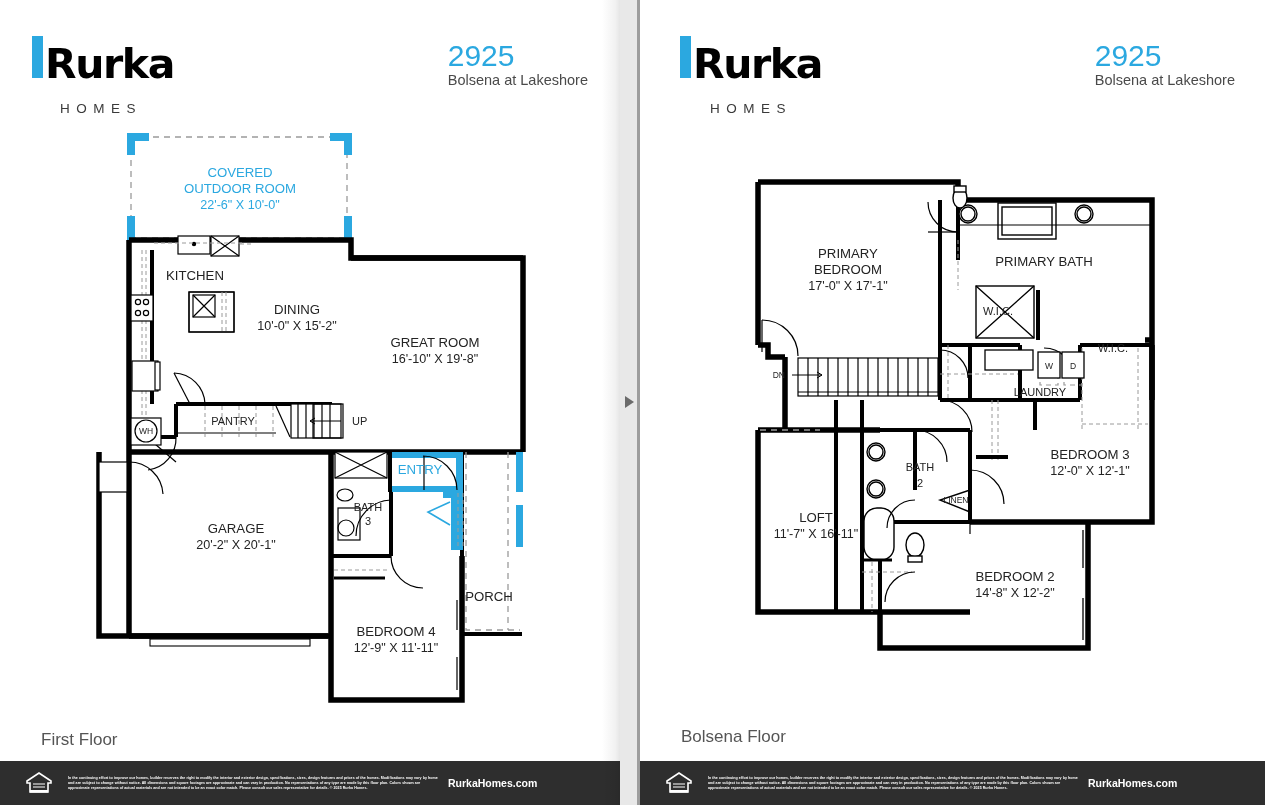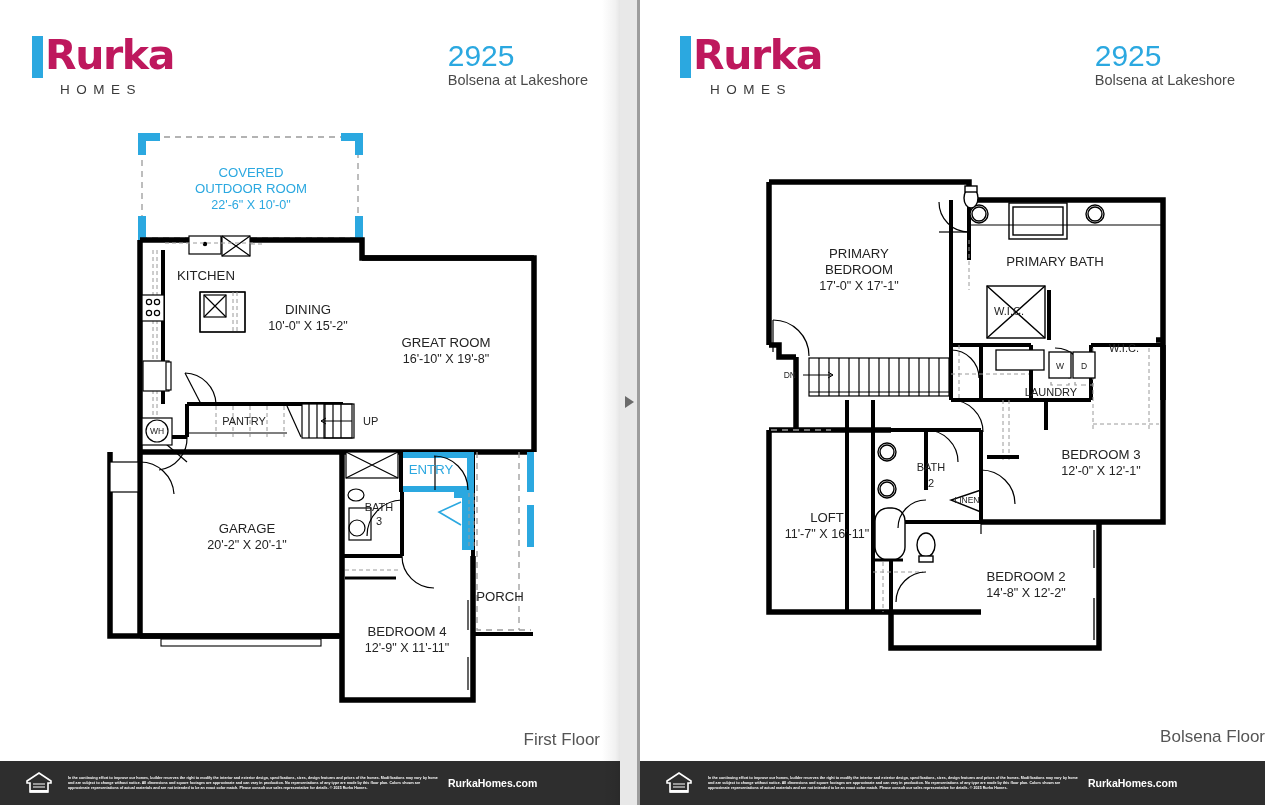--- a/index.html
+++ b/index.html
@@ -73,29 +73,30 @@
   .logo-bar {
     width: 11px; height: 42px;
     background: #2BA8E0;
     margin-right: 2px;
     margin-top: 2px;
   }
   .logo-word {
     font-size: 41px;
     font-weight: bold;
     letter-spacing: -1.4px;
-    color: #be185d;
+    color: #000000;
     line-height: 42px;
     font-family: "DejaVu Sans", sans-serif;
+    margin-top: 9px;
   }
   .logo-sub {
     font-size: 13.5px;
     letter-spacing: 6.5px;
     color: #3a3a3a;
-    margin-top: 4px;
+    margin-top: 16px;
     margin-left: 28px;
     font-family: "Liberation Sans", sans-serif;
   }
   .panel-right .logo-sub { margin-left: 30px; }
 
   .plan-meta { position: absolute; right: 0; top: 6px; }
   .plan-number {
     font-size: 30px;
     color: #2BA8E0;
     line-height: 32px;
@@ -105,23 +106,24 @@
     font-size: 14.5px;
     color: #4a4a4a;
     font-family: "Liberation Sans", sans-serif;
   }
 
   
   .floor-caption {
     position: absolute;
     left: 0; right: 0;
     bottom: 58px;
-    text-align: right;
+    text-align: left;
     font-size: 17px;
     color: #555555;
+    padding-left: 41px;
   }
   .panel-left .floor-caption { bottom: 55px; padding-right: 20px; }
 
   
   .footer {
     position: absolute;
     left: 0; bottom: 0;
     height: 44px;
     background: #2e2e2e;
     color: #ffffff;
@@ -152,21 +154,21 @@
   .site {
     margin-right: 50px;
     font-size: 10.5px;
     font-weight: bold;
     color: #ffffff;
     white-space: nowrap;
   }
   .panel-right .site { margin-right: 50px; }
 
   
-  .plan-canvas { position: absolute; left: 11px; top: 0; }
+  .plan-canvas { position: absolute; left: 0; top: 0; }
   .plan-canvas svg { display: block; }
 
   .rm { font-family: "Liberation Sans", sans-serif; fill: #232323; }
   .rm-name { font-size: 13.2px; }
   .rm-dim  { font-size: 12.6px; }
   .rm-sm   { font-size: 11px; }
   .rm-xs   { font-size: 8.5px; }
   .rm-blue { fill: #2BA8E0; }
 </style>
 </head>

